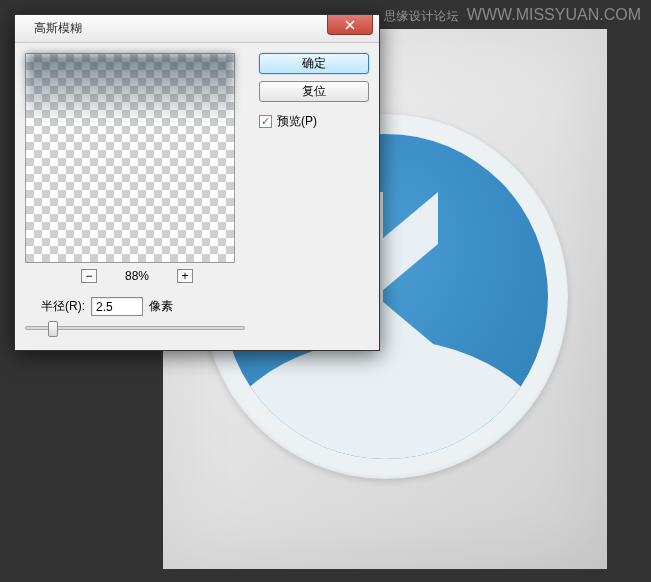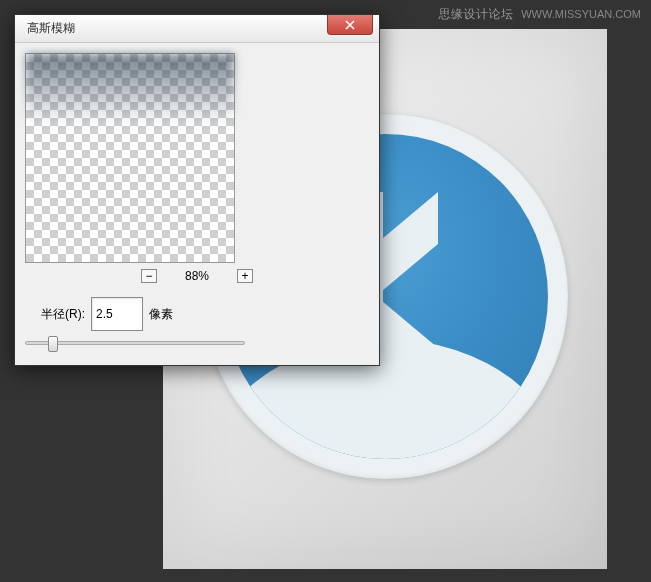--- a/index.html
+++ b/index.html
@@ -11,21 +11,21 @@
     position: relative;
     overflow: hidden;
   }
   .watermark {
     position: absolute;
     top: 6px; right: 10px;
     color: #999;
     font-size: 12px;
     letter-spacing: 0.5px;
   }
-  .watermark .site { font-size: 11px; color: #888; margin-left: 4px; letter-spacing: 0; }
+  .watermark .site { font-size: 16px; color: #888; margin-left: 4px; letter-spacing: 0; }
 
   
   .canvas-area {
     position: absolute;
     top: 29px; left: 163px;
     width: 444px; height: 540px;
     background: linear-gradient(135deg, #f4f4f4 0%, #dedede 60%, #d0d0d0 100%);
     box-shadow: inset 0 0 80px rgba(0,0,0,0.08);
   }
   .icon-circle-outer {
@@ -86,21 +86,21 @@
     background: #f0f0f0;
     border: 1px solid #333;
     box-shadow: 0 4px 20px rgba(0,0,0,0.6);
   }
   .titlebar {
     height: 28px;
     background: linear-gradient(#fdfdfd, #e8e8e8);
     border-bottom: 1px solid #c8c8c8;
     display: flex;
     align-items: center;
-    padding-left: 12px;
+    padding-left: 19px;
     position: relative;
   }
   .titlebar-text { color: #333; font-size: 12px; }
   .close-btn {
     position: absolute;
     right: 0; top: 0;
     width: 46px; height: 20px;
     background: linear-gradient(#e27b73, #c9473b);
     border: 1px solid #8b3a32;
     border-top: none;
@@ -163,21 +163,21 @@
     align-items: center;
     gap: 6px;
     margin-top: 14px;
     margin-left: 16px;
   }
   .radius-input {
     width: 52px;
     height: 19px;
     border: 1px solid #8a8a8a;
     background: #fff;
-    padding: 16px 4px;
+    padding: 8px 4px;
     font-size: 12px;
     box-shadow: inset 1px 1px 2px rgba(0,0,0,0.1);
   }
   .slider-track {
     margin-top: 10px;
     height: 4px;
     width: 220px;
     background: #d8d8d8;
     border: 1px solid #aaa;
     border-radius: 2px;
@@ -280,15 +280,29 @@
       </div>
       <div class="radius-row">
         <span>半径(R):</span>
         <input class="radius-input" value="2.5" style="">
         <span>像素</span>
       </div>
       <div class="slider-track">
         <div class="slider-thumb"></div>
       </div>
     </div>
+    <div class="right-col">
+      <div class="dlg-btn primary">
+        <span>确定</span>
+      </div>
+      <div class="dlg-btn">
+        <span>复位</span>
+      </div>
+      <div class="checkbox-row">
+        <div class="checkbox">
+          <span>✓</span>
+        </div>
+        <span>预览(P)</span>
+      </div>
+    </div>
   </div>
   <div class="dialog-footer"></div>
 </div>
 
 </body></html>

